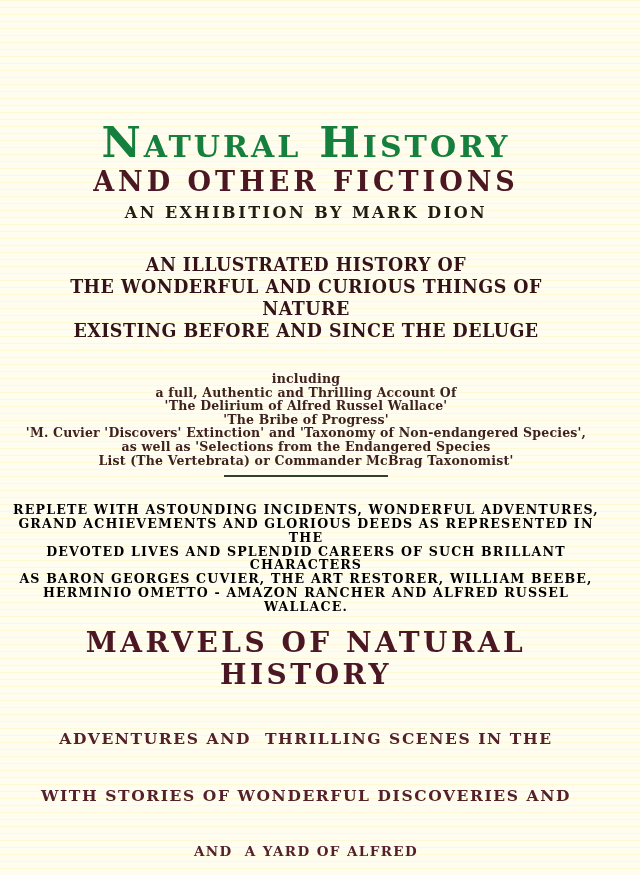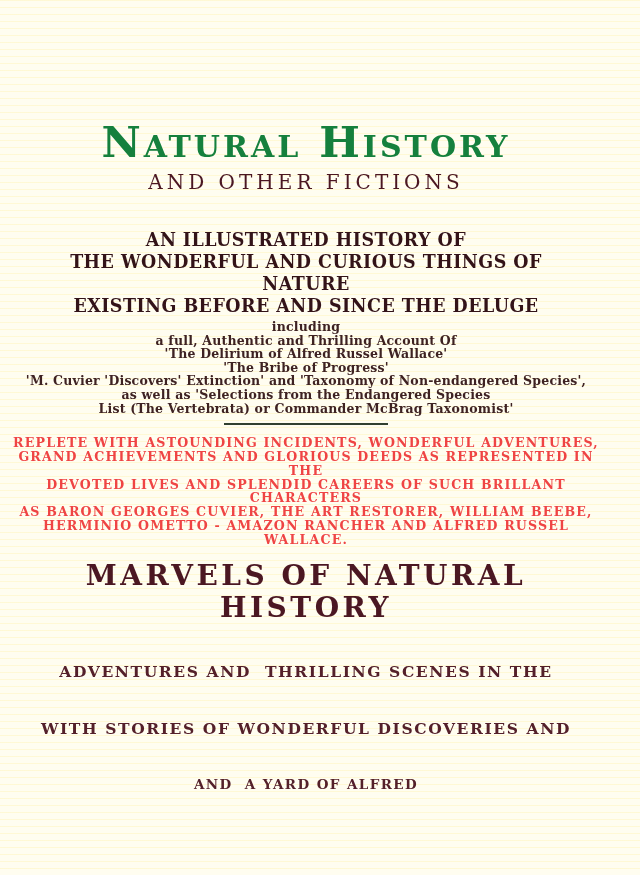--- a/index.html
+++ b/index.html
@@ -33,22 +33,22 @@
   .title-main {
     font-variant: small-caps;
     font-weight: bold;
     font-size: 43px;
     line-height: 48px;
     letter-spacing: 3px;
     color: #15803d;
     margin-top: 46px;
   }
   .title-sub {
-    font-weight: normal;
-    font-size: 20px;
+    font-weight: bold;
+    font-size: 27px;
     line-height: 32px;
     letter-spacing: 4px;
     color: #4b1722;
   }
   .title-byline {
     font-weight: bold;
     font-size: 16px;
     line-height: 20px;
     letter-spacing: 2.5px;
     color: #201d15;
@@ -62,41 +62,41 @@
   .illus-history .line {
     font-weight: bold;
     font-size: 19px;
     line-height: 22px;
     letter-spacing: 0.5px;
     transform: scaleX(0.92);
     transform-origin: center;
   }
   
   .including-block {
-    margin-top: 4px;
+    margin-top: 31px;
     color: #3e2222;
   }
   .including-block .line {
     font-weight: bold;
     font-size: 12.5px;
     line-height: 13.6px;
     letter-spacing: 0.2px;
   }
   
   .rule {
     height: 2px;
     background: #31402f;
     border: none;
     margin: 0 auto;
   }
   .rule-1 { width: 164px; margin-top: 8px; }
   
   .replete-block {
-    margin-top: 11px;
-    color: #ef4444;
+    margin-top: 26px;
+    color: #000000;
   }
   .replete-block .line {
     font-weight: bold;
     font-size: 13px;
     line-height: 13.8px;
     letter-spacing: 1.2px;
     transform: scaleX(0.97);
     transform-origin: center;
   }
   
@@ -129,20 +129,21 @@
     letter-spacing: 1.4px;
   }
 </style>
 </head>
 <body>
 
 <div class="content">
 
   <div class="title-main">Natural History</div>
   <div class="title-sub">AND OTHER FICTIONS</div>
+  <div class="title-byline">AN EXHIBITION BY MARK DION</div>
 
   <div class="illus-history">
     <div class="line">AN ILLUSTRATED HISTORY OF</div>
     <div class="line">THE WONDERFUL AND CURIOUS THINGS OF NATURE</div>
     <div class="line">EXISTING BEFORE AND SINCE THE DELUGE</div>
   </div>
 
   <div class="including-block">
     <div class="line">including</div>
     <div class="line">a full, Authentic and Thrilling Account Of</div>

